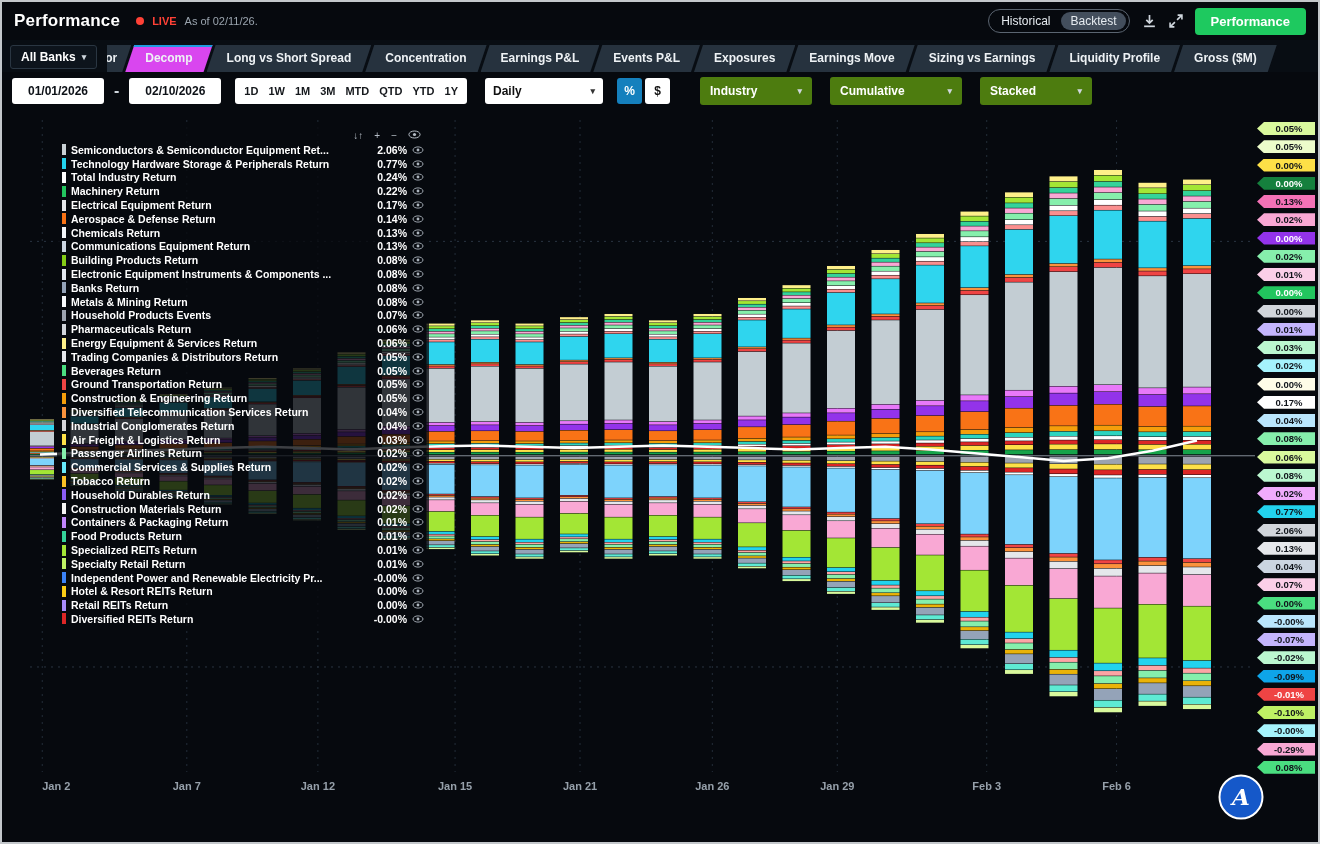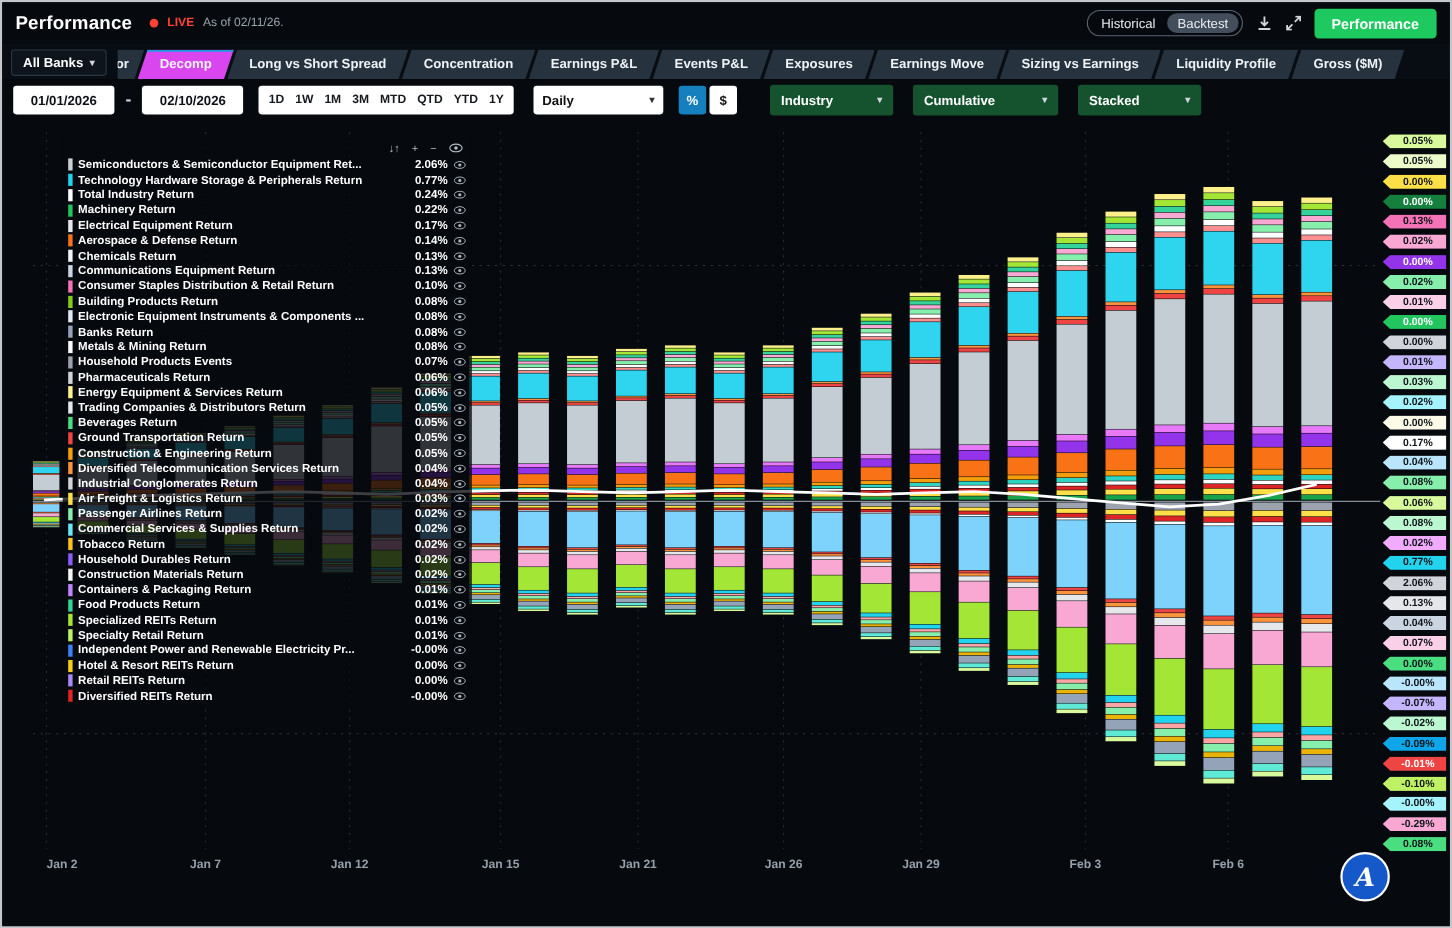--- a/index.html
+++ b/index.html
@@ -35,21 +35,21 @@
   .date-input{width:92px;height:26px;border:none;border-radius:3px;font-family:inherit;font-size:12px;font-weight:700;text-align:center;color:#0d1117;background:#fff}
   .dash{color:#cfd6dd;font-weight:700}
   .periods{background:#fff;border-radius:3px;height:26px;display:flex;align-items:center;padding:0 9px;gap:10px;margin-left:4px}
   .periods span{font-size:11px;font-weight:700;color:#15181c;cursor:pointer}
   .select-white{background:#fff;height:26px;border-radius:3px;display:flex;align-items:center;justify-content:space-between;width:118px;padding:0 8px;font-weight:700;font-size:12px;color:#111;margin-left:8px;cursor:pointer}
   .select-white .caret{color:#333}
   .unit-group{display:flex;gap:3px;margin-left:4px}
   .unit-btn{width:25px;height:26px;border-radius:3px;display:flex;align-items:center;justify-content:center;font-weight:700;font-size:12px;cursor:pointer}
   .unit-pct{background:#1580bd;color:#fff}
   .unit-usd{background:#fff;color:#111}
-  .blue-select{background:#14532d;color:#fff;height:28px;border-radius:3px;display:flex;align-items:center;justify-content:space-between;padding:0 10px;font-weight:700;font-size:12px;cursor:pointer}
+  .blue-select{background:#4d7c0f;color:#fff;height:28px;border-radius:3px;display:flex;align-items:center;justify-content:space-between;padding:0 10px;font-weight:700;font-size:12px;cursor:pointer}
   .bs-1{width:112px;margin-left:20px}
   .bs-2{width:132px;margin-left:8px}
   .bs-3{width:112px;margin-left:8px}
 
   
   .chart-wrap{position:relative;flex:1;background:#06090e;overflow:hidden}
   #chart-svg{position:absolute;left:28px;top:10px}
   .x-axis{position:absolute;left:28px;top:670px;width:1225px;height:16px}
   .x-label{position:absolute;font-size:11px;font-weight:700;color:#96a0aa;white-space:nowrap}
 
@@ -1268,31 +1268,20 @@
             <span class="lbl">Communications Equipment Return</span>
             <span class="val">0.13%</span>
             <span class="eye">
               <svg width="12" height="8" viewBox="0 0 13 9">
                 <ellipse cx="6.5" cy="4.5" rx="5.6" ry="3.5" fill="none" stroke="#aeb6bf"></ellipse>
                 <circle cx="6.5" cy="4.5" r="1.6" fill="#aeb6bf"></circle>
               </svg>
             </span>
           </div>
           <div class="lrow">
-            <span class="sw" style="background: rgb(244, 114, 182);"></span>
-            <span class="lbl">Consumer Staples Distribution &amp; Retail Return</span>
-            <span class="val">0.10%</span>
-            <span class="eye">
-              <svg width="12" height="8" viewBox="0 0 13 9">
-                <ellipse cx="6.5" cy="4.5" rx="5.6" ry="3.5" fill="none" stroke="#aeb6bf"></ellipse>
-                <circle cx="6.5" cy="4.5" r="1.6" fill="#aeb6bf"></circle>
-              </svg>
-            </span>
-          </div>
-          <div class="lrow">
             <span class="sw" style="background: rgb(132, 204, 22);"></span>
             <span class="lbl">Building Products Return</span>
             <span class="val">0.08%</span>
             <span class="eye">
               <svg width="12" height="8" viewBox="0 0 13 9">
                 <ellipse cx="6.5" cy="4.5" rx="5.6" ry="3.5" fill="none" stroke="#aeb6bf"></ellipse>
                 <circle cx="6.5" cy="4.5" r="1.6" fill="#aeb6bf"></circle>
               </svg>
             </span>
           </div>

